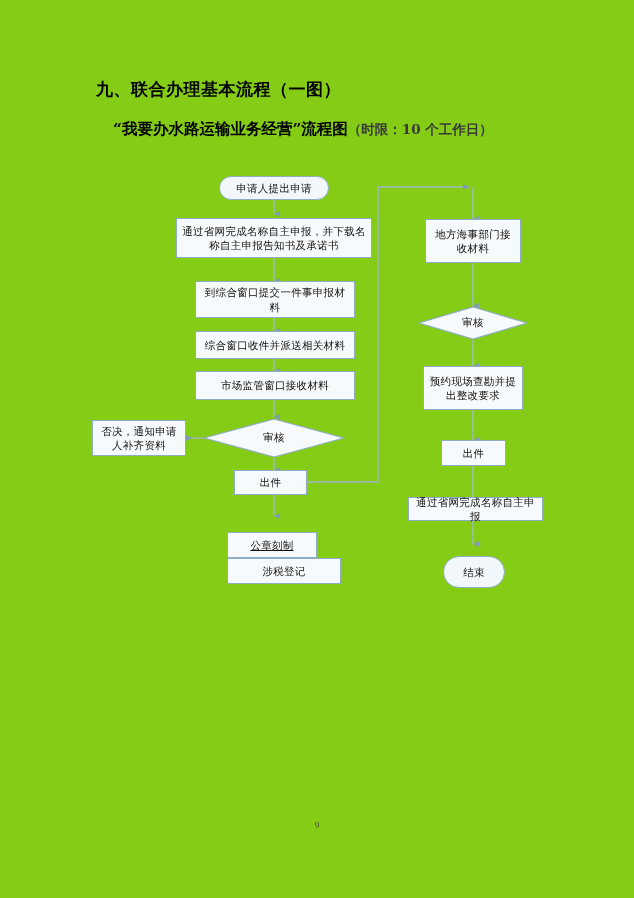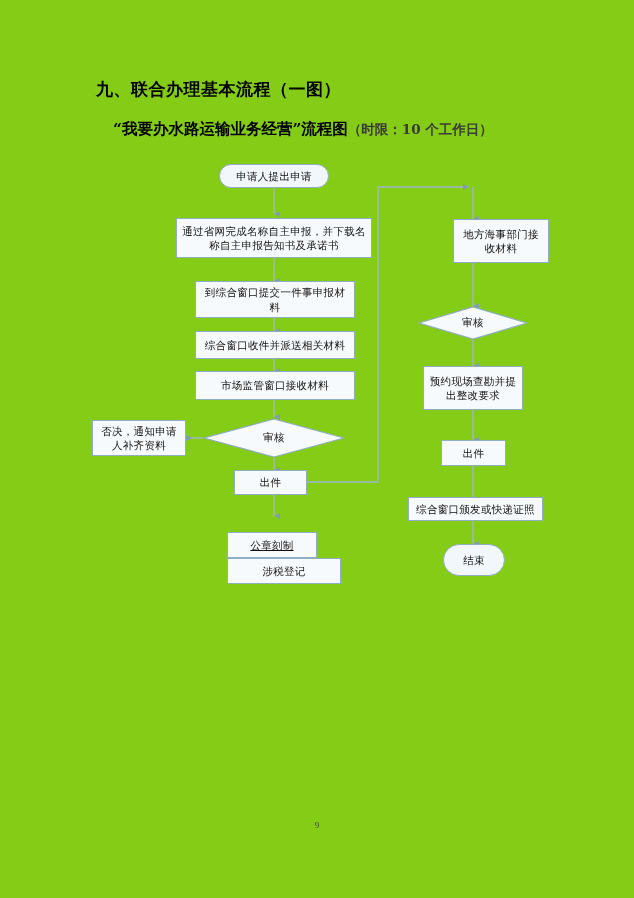--- a/index.html
+++ b/index.html
@@ -78,20 +78,21 @@
     font-size: 10.5px;
     line-height: 1.35;
     letter-spacing: 0.3px;
     font-family: "DejaVu Serif", "Liberation Serif", serif;
     color: #111;
     padding: 2px 4px;
   }
   .node.stadium {
     border-radius: 999px;
     background: #f2f7fb;
+    margin-top: 12px;
   }
 
   
   .diamond {
     position: absolute;
     box-sizing: border-box;
   }
   .diamond svg {
     position: absolute;
     left: 0;
@@ -191,34 +192,34 @@
     </div>
 
     <div class="node" style="left:92px; top:420px; width:94px; height:36px;">否决，通知申请人补齐资料</div>
 
     <div class="node" style="left:234px; top:470px; width:73px; height:25px;">出件</div>
 
     <div class="node" style="left:227px; top:532px; width:90px; height:26px;text-decoration:underline;">公章刻制</div>
 
     <div class="node" style="left:227px; top:558px; width:114px; height:26px;">涉税登记</div>
 
-    <div class="node" style="left:425px; top:219px; width:96px; height:44px;margin-left:28px;">地方海事部门接收材料</div>
+    <div class="node" style="left:425px; top:219px; width:96px; height:44px;">地方海事部门接收材料</div>
 
     <div class="diamond" style="left:418px; top:306px; width:110px; height:34px;">
       <svg width="110" height="34" viewBox="0 0 110 34">
         <polygon points="55,1 109,17 55,33 1,17" fill="#f7fafc" stroke="#8fadc4" stroke-width="1.2"></polygon>
       </svg>
       <span class="dlabel">审核</span>
     </div>
 
     <div class="node" style="left:423px; top:366px; width:100px; height:44px;">预约现场查勘并提出整改要求</div>
 
     <div class="node" style="left:441px; top:440px; width:65px; height:26px;">出件</div>
 
-    <div class="node" style="left:408px; top:497px; width:135px; height:24px;">综合窗口颁发或快递证照</div>
+    <div class="node" style="left:408px; top:497px; width:135px; height:24px;">通过省网完成名称自主申报</div>
 
     <div class="node stadium" style="left:443px; top:544px; width:62px; height:32px;">结束</div>
 
   </div>
 
   <div class="page-num">9</div>
 
 </div>
 
 </body></html>

